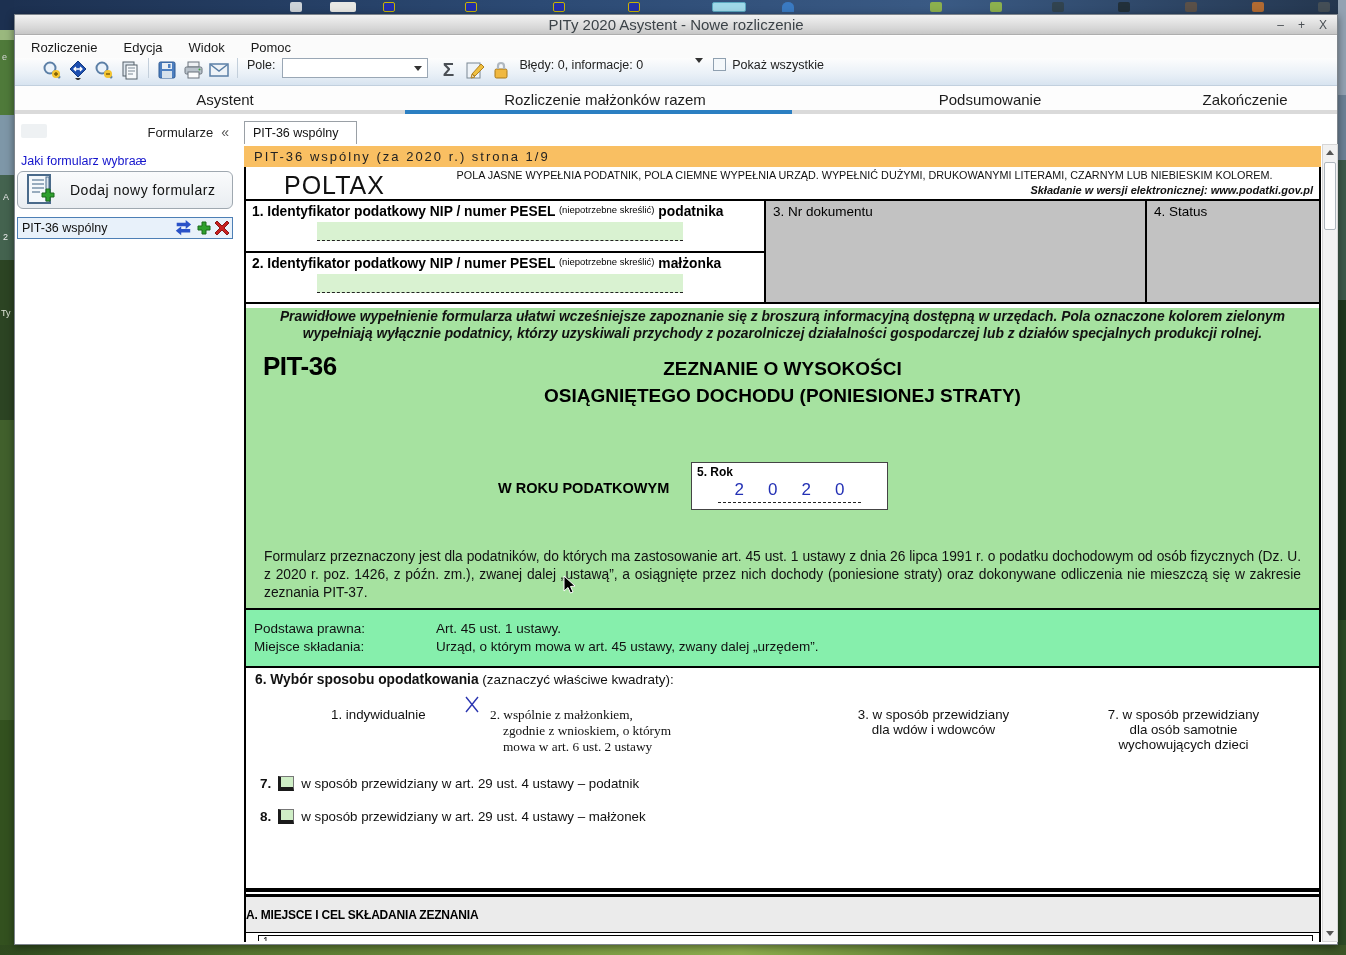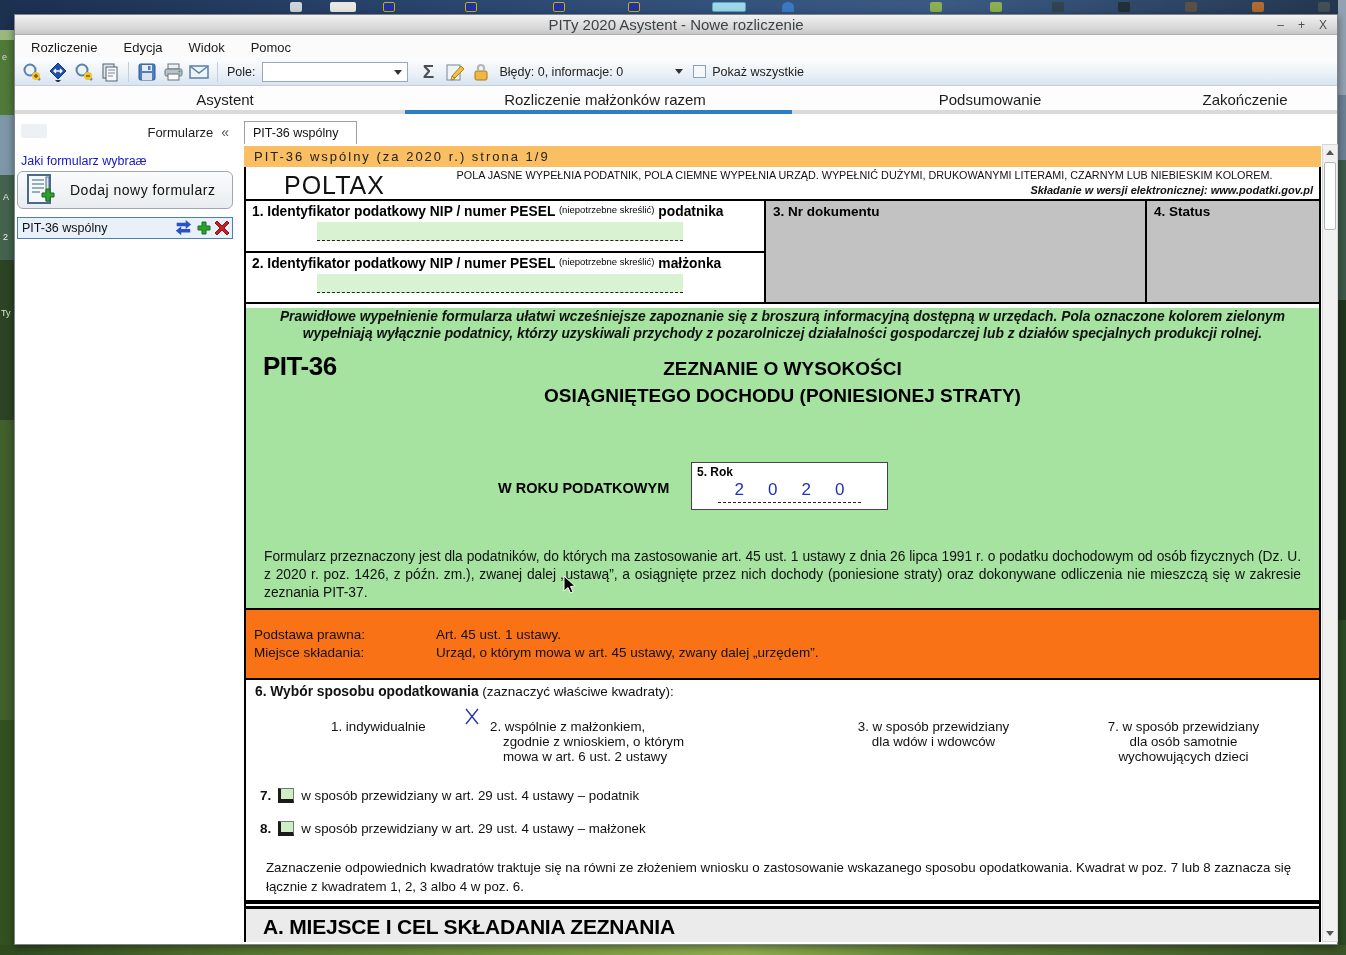--- a/index.html
+++ b/index.html
@@ -28,21 +28,21 @@
   .title-text { font-size:15px; color:#3c4348; }
   .win-controls { position:absolute; right:10px; top:0; height:20px; display:flex; gap:14px; align-items:center; }
   .win-btn { font-size:12px; color:#4a4f54; cursor:default; line-height:1; }
 
   .menubar { position:absolute; left:0; top:21px; right:0; height:22px; background:#fbfbfb;
     display:flex; align-items:center; gap:26px; padding-left:16px; }
   .menu-item { font-size:13px; color:#1a1a1a; }
 
   .toolbar { position:absolute; left:0; top:43px; right:0; height:28px;
     background:linear-gradient(180deg,#fdfdfd,#e9f0f7 60%,#d8e4f0); border-bottom:1px solid #c2d0de;
-    display:flex; align-items:center; padding-left:4px; }
+    display:flex; padding-left:24px; }
   .tb-btn { width:26px; height:24px; display:flex; align-items:center; justify-content:center; }
   .tb-sep { width:1px; height:20px; background:#c3cfdb; margin:0 5px; }
   .tb-label { font-size:12.5px; color:#222; margin:0 6px 0 4px; }
   .combo { width:146px; height:20px; background:#fff; border:1px solid #9aa7b5; position:relative; }
   .combo .caret, .caret-only { width:0; height:0; border-left:4px solid transparent; border-right:4px solid transparent; border-top:5px solid #333; }
   .combo .caret { position:absolute; right:5px; top:7px; }
   .sigma { font-size:19px; font-weight:bold; color:#4a4f55; }
   .tb-errors { font-size:12.5px; color:#222; margin:0 24px 0 6px; }
   .tb-check { width:13px; height:13px; background:#f4f8fb; border:1px solid #8fa0b0; margin:0 6px 0 10px; }
   .tb-checklabel { font-size:12.5px; color:#222; }
@@ -83,55 +83,55 @@
 
   .f-ident { height:103px; display:flex; border-bottom:2px solid #000; }
   .id-left { width:518px; }
   .id-row { height:51px; position:relative; }
   .id-row.first { border-bottom:2px solid #000; height:52px; }
   .id-label { padding:3px 0 0 6px; font-size:13.8px; font-weight:bold; color:#000; }
   .id-small { font-size:9.5px; font-weight:normal; vertical-align:3px; }
   .id-input { margin:3px 0 0 71px; width:366px; height:19px; background:#d9f2d1; border-bottom:1px dashed #222; }
   .id-cell3 { width:381px; background:#c2c2c2; border-left:2px solid #000; }
   .id-cell4 { flex:1; background:#c2c2c2; border-left:2px solid #000; }
-  .id-cell-label { font-size:13.5px; font-weight:bold; color:#000; padding:3px 0 0 7px; }
+  .id-cell-label { font-size:13.5px; font-weight:normal; color:#000; padding:3px 0 0 7px; }
 
   .f-green { height:300px; background:#a6e2a0; position:relative; }
   .g-info { margin:4px 18px 6px; text-align:center; font-size:13.8px; font-weight:bold; font-style:italic; color:#111; line-height:1.25; }
   .g-code { margin:9px 0 0 17px; font-size:26px; font-weight:bold; color:#000; letter-spacing:-0.5px; }
   .g-title { text-align:center; font-size:19px; font-weight:bold; color:#000; line-height:1.4; margin-top:-26px; }
   .g-yearrow { position:absolute; left:0; top:152px; width:100%; height:52px; }
   .g-yearlabel { position:absolute; left:252px; top:20px; font-size:14.5px; font-weight:bold; color:#000; }
   .g-yearbox { position:absolute; left:445px; top:2px; width:197px; height:48px; background:#fff; border:1.5px solid #444; }
   .g-yearbox-label { font-size:12px; font-weight:bold; color:#000; padding:2px 0 0 5px; }
   .g-digits { display:flex; justify-content:center; gap:24px; margin:1px 26px 0; border-bottom:1px dashed #222; padding-bottom:2px; }
   .g-digit { font-size:17px; color:#2330b4; }
   .g-para { position:absolute; left:18px; right:18px; top:240px; font-size:13.8px; color:#111; text-align:justify; line-height:1.32; }
 
-  .f-legal { height:70px; background:#f97316; border-top:2px solid #000; padding-top:16px; }
+  .f-legal { height:58px; background:#86efac; border-top:2px solid #000; padding-top:10px; }
   .legal-row { display:flex; font-size:13.5px; color:#111; line-height:1.33; }
   .legal-label { width:190px; padding-left:8px; }
   .legal-value { flex:1; }
 
   .f-sec6 { height:222px; background:#fff; border-top:2px solid #000; position:relative; }
   .s6-head { padding:4px 0 0 9px; font-size:13.5px; color:#111; }
   .s6-head b { font-size:13.8px; }
   .s6-opts { position:relative; height:64px; margin-top:12px; }
   .opt { position:absolute; font-size:13.3px; color:#111; white-space:pre-line; }
   .opt-center { text-align:center; }
-  .opt-hang { text-indent:-13px; padding-left:13px; }
+  .opt-hang { text-indent:-13px; padding-left:13px;font-family:Liberation Serif, serif; }
   .xmark { position:absolute; left:216px; top:-6px; }
   .s6-row { position:absolute; left:14px; display:flex; align-items:center; gap:7px; font-size:13.3px; color:#111; }
   .s6-num { font-weight:bold; font-size:13.5px; }
   .greenbox { width:16px; height:15px; background:#cfeec6; border:1px solid #777; border-left:3px solid #1a1a1a; border-bottom:4px solid #1a1a1a; }
   .s6-note { position:absolute; left:20px; right:16px; top:178px; font-size:13.3px; color:#111; line-height:1.45; }
 
   .f-divider { height:9px; background:#fff; border-top:4px solid #000; border-bottom:3px solid #000; }
   .f-secA { height:36px; background:#ebebeb; display:flex; align-items:center; border-bottom:1px solid #000; }
-  .secA-title { font-size:21px; font-weight:bold; color:#000; padding-left:17px; letter-spacing:-0.2px; }
+  .secA-title { font-size:12px; font-weight:bold; color:#000; letter-spacing:-0.2px; }
   .f-sliver { height:8px; background:#fff; position:relative; overflow:hidden; }
   .sliver-box { position:absolute; left:12px; top:2px; right:6px; height:20px; border:1px solid #000; font-size:10px; padding-left:4px; color:#111; }
 
   
   .scrollbar { position:absolute; left:1307px; top:129px; width:16px; height:798px; background:#f1f1f1; border:1px solid #d6d6d6; }
   .sc-btn { position:absolute; left:0; width:14px; height:15px; background:#f1f1f1; display:flex; align-items:center; justify-content:center; }
   .sc-up { top:0; } .sc-down { bottom:0; }
   .tri-up { width:0; height:0; border-left:4px solid transparent; border-right:4px solid transparent; border-bottom:5px solid #555; }
   .tri-down { width:0; height:0; border-left:4px solid transparent; border-right:4px solid transparent; border-top:5px solid #555; }
   .sc-thumb { position:absolute; left:1px; top:17px; width:12px; height:68px; background:#fdfdfd; border:1px solid #aeb6bd; border-radius:2px; }
@@ -407,21 +407,20 @@
           <div class="s6-row" style="top:108px">
             <span class="s6-num">7.</span>
             <div class="greenbox"></div>
             <span>w sposób przewidziany w art. 29 ust. 4 ustawy – podatnik</span>
           </div>
           <div class="s6-row" style="top:141px">
             <span class="s6-num">8.</span>
             <div class="greenbox"></div>
             <span>w sposób przewidziany w art. 29 ust. 4 ustawy – małżonek</span>
           </div>
-          <div class="s6-note">Zaznaczenie odpowiednich kwadratów traktuje się na równi ze złożeniem wniosku o zastosowanie wskazanego sposobu opodatkowania. Kwadrat w poz. 7 lub 8 zaznacza się łącznie z kwadratem 1, 2, 3 albo 4 w poz. 6.</div>
         </div>
 
         <div class="f-divider"></div>
 
         <div class="f-secA">
           <span class="secA-title">A. MIEJSCE I CEL SKŁADANIA ZEZNANIA</span>
         </div>
 
         <div class="f-sliver">
           <div class="sliver-box">1.</div>

